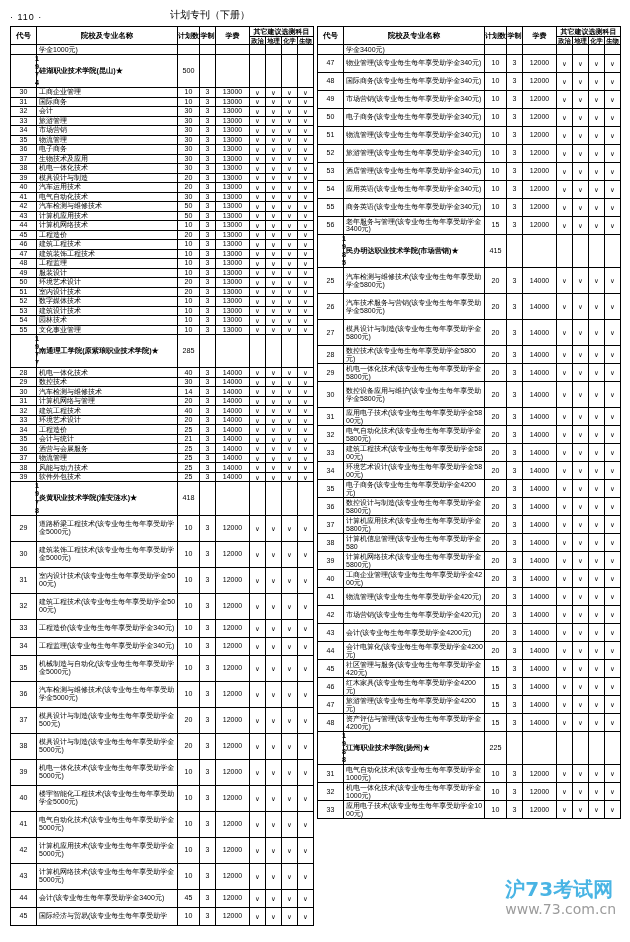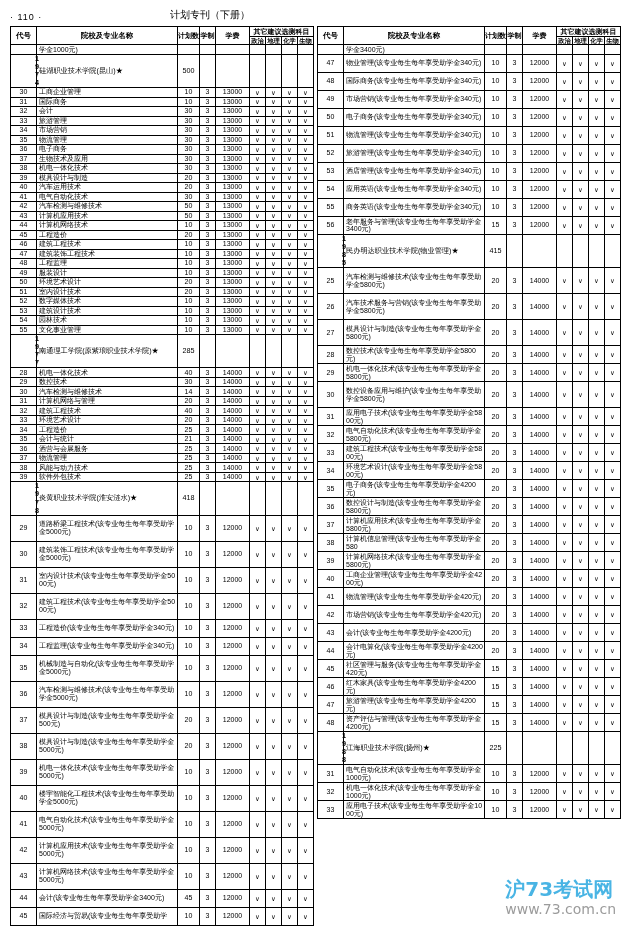--- a/index.html
+++ b/index.html
@@ -82,21 +82,21 @@
     font-size: 6.3px;
     padding: 0;
   }
   .hdr-two {
     font-size: 7px;
     line-height: 1.05;
   }
   td.code { text-align: center; font-size: 7px; }
   td.num { text-align: center; }
   td.name { text-align: left; padding-left: 2px; }
-  tr.school td.name { font-weight: normal; }
+  tr.school td.name { font-weight: bold; }
   tr.school td.code { font-weight: bold; padding-left: 24px; }
   tr.school td { font-size: 7.2px; }
   td.tick { text-align: center; font-size: 6.5px; }
   .h1 { height: 9.5px; }
   .h2 { height: 18px; }
   .h3 { height: 26px; }
   .watermark {
     position: absolute;
     right: 14px;
     bottom: 25px;
@@ -957,21 +957,21 @@
               <td class="num h2">15</td>
               <td class="num h2">3</td>
               <td class="num h2">12000</td>
               <td class="tick h2">∨</td>
               <td class="tick h2">∨</td>
               <td class="tick h2">∨</td>
               <td class="tick h2">∨</td>
             </tr>
             <tr class="school">
               <td class="code h1">1985</td>
-              <td class="name h1">民办明达职业技术学院(物业管理)★</td>
+              <td class="name h1">民办明达职业技术学院(市场营销)★</td>
               <td class="num h1">415</td>
               <td class="num h1"></td>
               <td class="num h1"></td>
               <td class="tick h1"></td>
               <td class="tick h1"></td>
               <td class="tick h1"></td>
               <td class="tick h1"></td>
             </tr>
             <tr>
               <td class="code h3">25</td>

